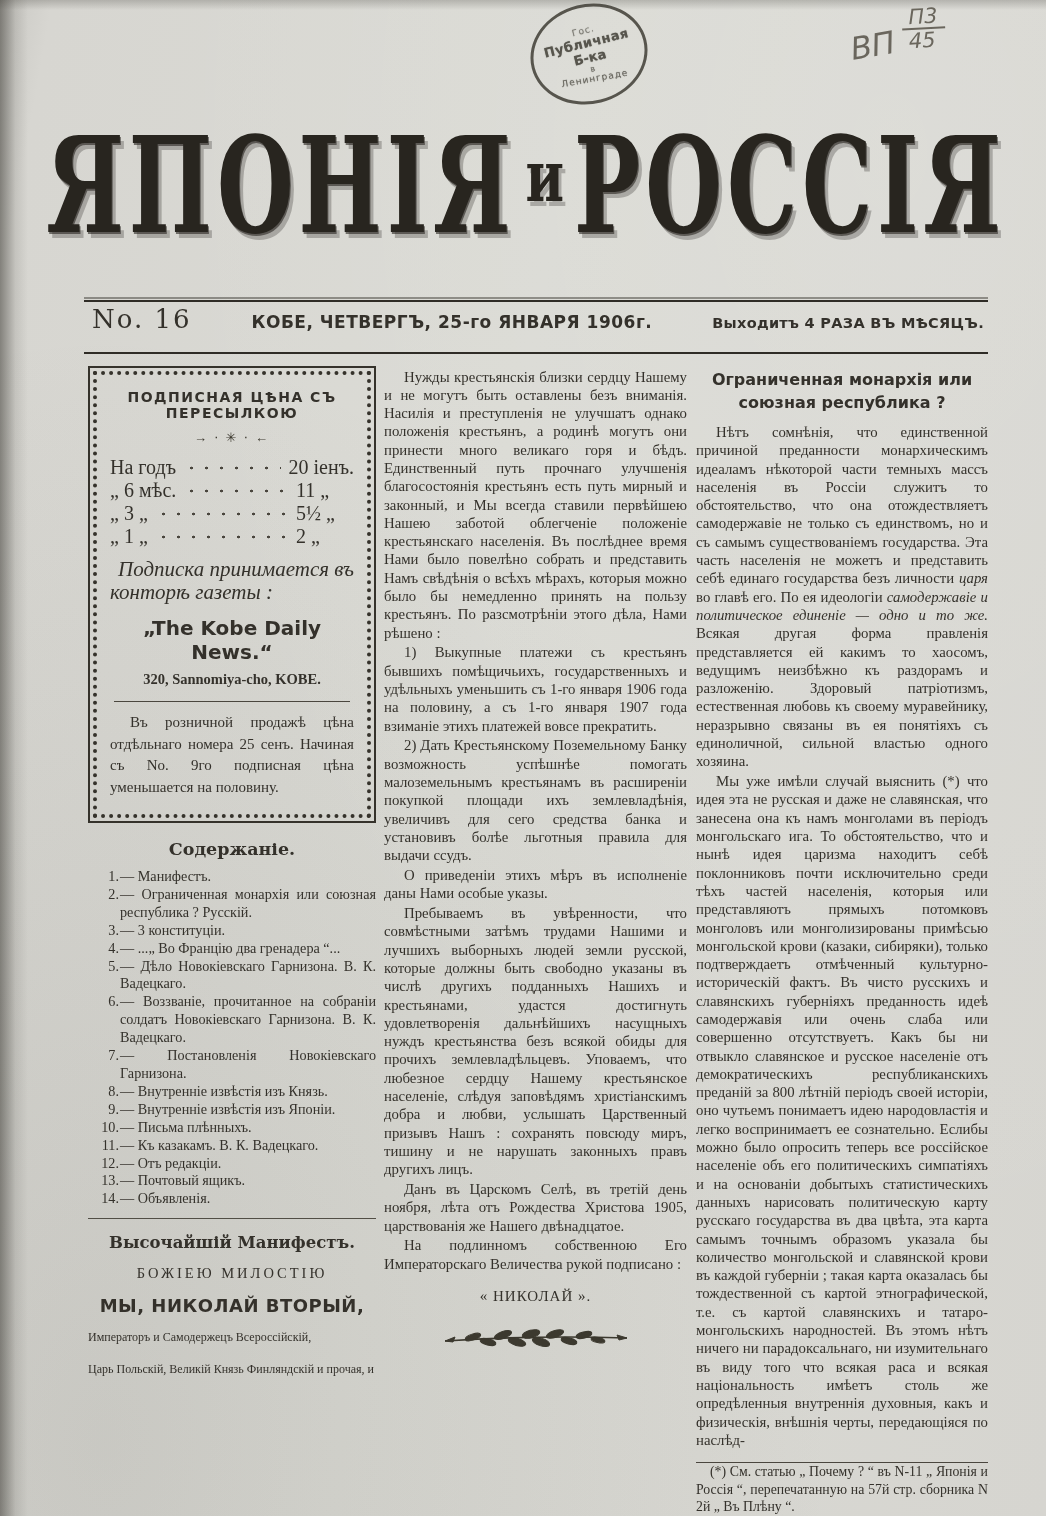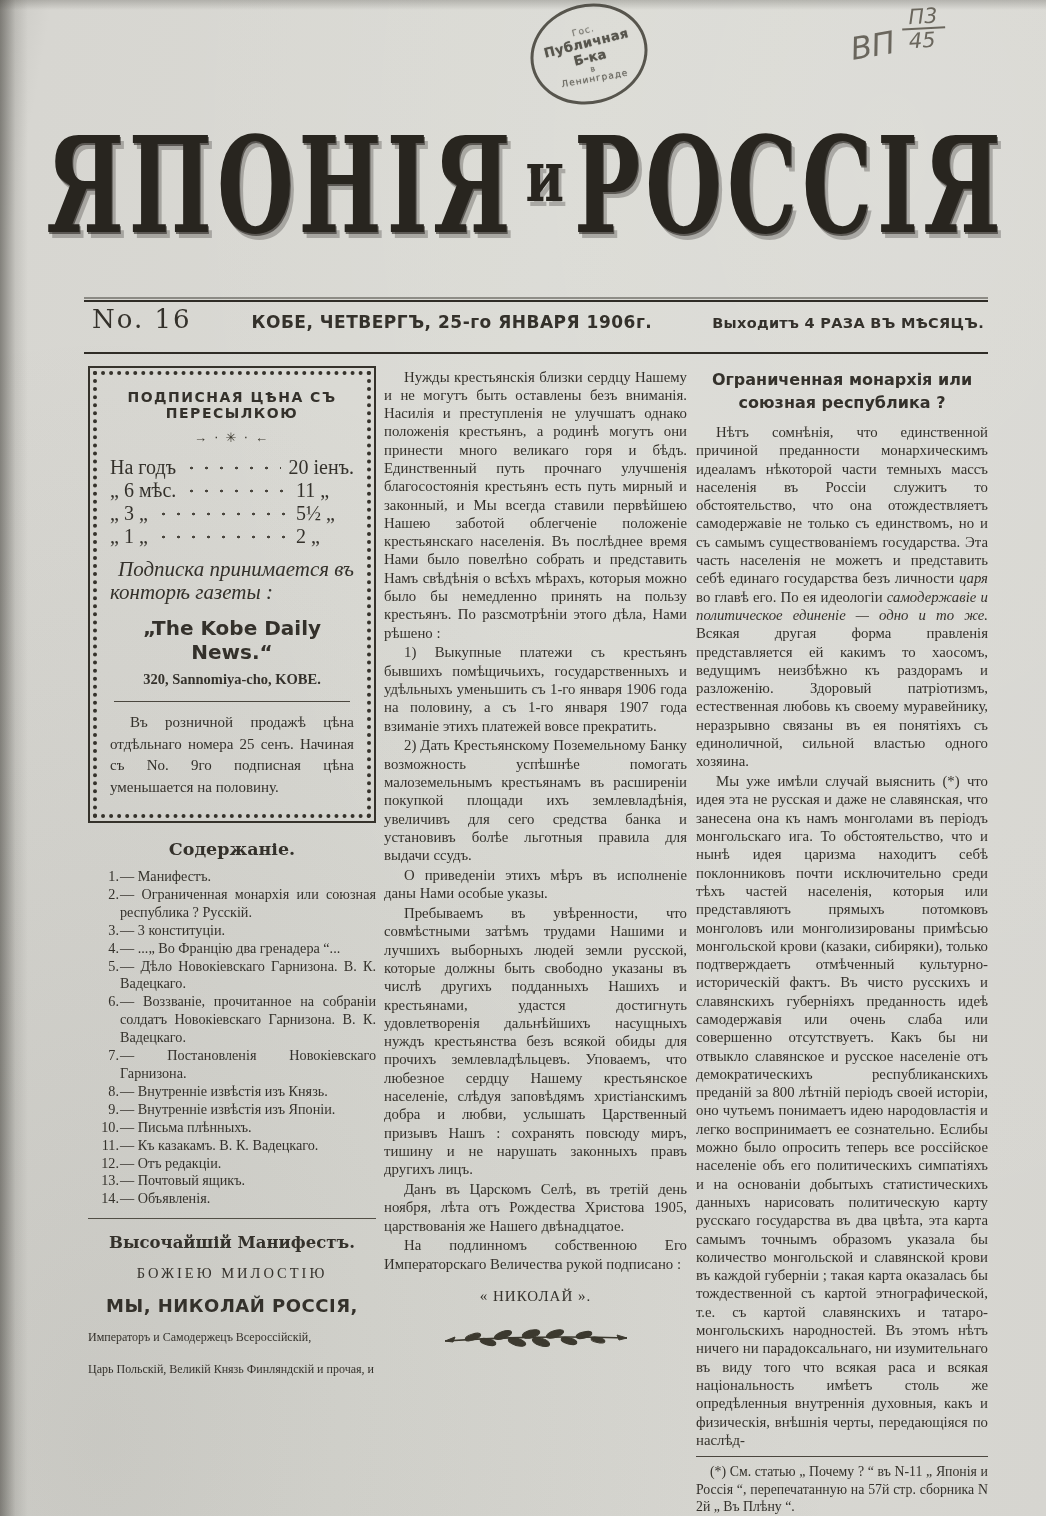--- a/index.html
+++ b/index.html
@@ -103,21 +103,21 @@
   .body-par { text-align:justify; text-indent:20px; font-size:14.8px; line-height:18.3px; margin:1.5px 0 0; }
   .first-par { margin-top:0; }
 
   .signature { text-align:center; font-size:15px; letter-spacing:1px; margin-top:15px; }
   .leaf-ornament { display:block; margin:20px auto 0; }
 
   
   .art-heading { text-align:center; font-family:"DejaVu Sans", sans-serif; font-weight:bold;
     font-size:16px; line-height:23px; margin:2px 0 9px; }
   .art-body { flex:1; overflow:hidden; }
-  .footnote { border-top:1px solid #4a463e; margin-top:6px; padding-top:6px;
+  .footnote { border-top:1px solid #4a463e; margin-top:6px; 
     font-size:13.8px; line-height:17.6px; text-align:justify; }
   .footnote .body-par { font-size:13.8px; line-height:17.6px; text-indent:14px; }
 </style>
 </head>
 <body>
 
 <div class="page">
   <div class="edge-shadow"></div>
   <div class="edge-top"></div>
 
@@ -246,21 +246,21 @@
       <div class="toc-item">
           <span class="toc-num">14.</span>
           <span class="toc-text">— Объявленія.</span>
         </div>
     </div>
 
     <hr class="col-rule">
 
     <div class="man-heading">Высочайшій  Манифестъ.</div>
     <div class="man-caps">БОЖІЕЮ  МИЛОСТІЮ</div>
-    <div class="man-name">МЫ,  НИКОЛАЙ  РОССІЯ,</div>
+    <div class="man-name">МЫ,  НИКОЛАЙ  ВТОРЫЙ,</div>
     <div class="man-line">Императоръ и Самодержецъ Всероссійскій,</div>
     <div class="man-line">Царь Польскій, Великій Князь Финляндскій и прочая, и прочая, и прочая.</div>
     <p class="body-par" style="margin-top:10px">Объявляемъ всѣмъ нашимъ вѣрноподданнымъ :</p>
     <p class="body-par">Глубокою скорбію наполняетъ сердце Наше смута, перешедшая въ селенія нѣкоторыхъ уѣздовъ, гдѣ крестьяне чинятъ насиліе въ имѣніяхъ частныхъ владѣльцевъ.</p>
   </div>
 
   <div class="col-mid">
     <p class="body-par">Нужды крестьянскія близки сердцу Нашему и не могутъ быть оставлены безъ вниманія. Насилія и преступленія не улучшатъ однако положенія крестьянъ, а родинѣ могутъ они принести много великаго горя и бѣдъ.  Единственный путь прочнаго улучшенія благосостоянія крестьянъ есть путь мирный и законный, и Мы всегда ставили первѣйшею Нашею заботой облегченіе положеніе крестьянскаго населенія.  Въ послѣднее время Нами было повелѣно собрать и представить Намъ свѣдѣнія о всѣхъ мѣрахъ, которыя можно было бы немедленно принять на пользу крестьянъ.  По разсмотрѣніи этого дѣла, Нами рѣшено :</p>
     <p class="body-par">1) Выкупные платежи съ крестьянъ бывшихъ помѣщичьихъ, государственныхъ и удѣльныхъ уменьшить съ 1-го января 1906 года на половину, а съ 1-го января 1907 года взиманіе этихъ платежей вовсе прекратить.</p>
     <p class="body-par">2) Дать Крестьянскому Поземельному Банку возможность успѣшнѣе помогать малоземельнымъ крестьянамъ въ расширеніи покупкой площади ихъ землевладѣнія, увеличивъ для сего средства банка и установивъ болѣе льготныя правила для выдачи ссудъ.</p>

